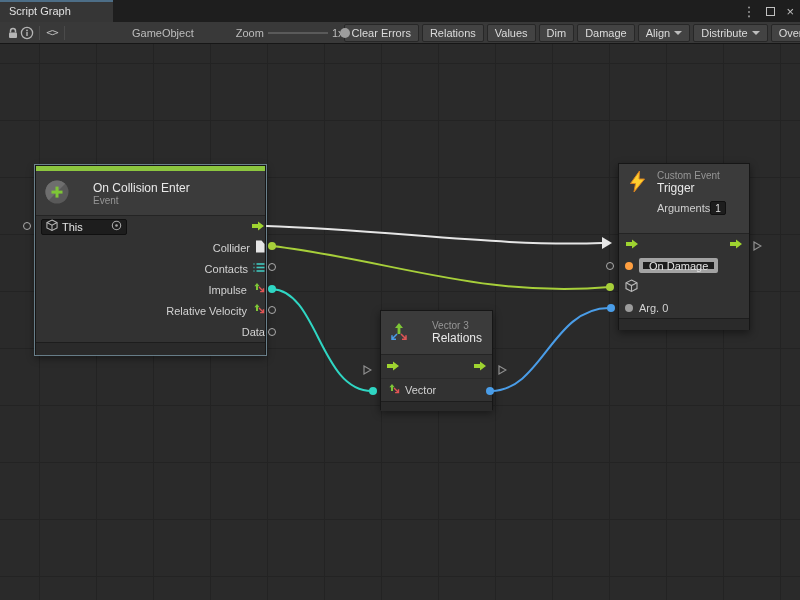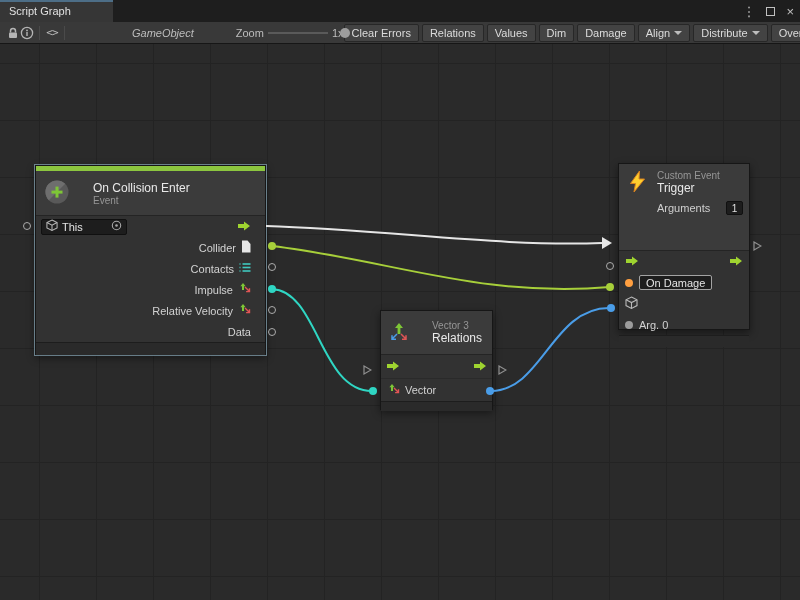--- a/index.html
+++ b/index.html
@@ -16,21 +16,21 @@
   .maxbox { width:9px; height:9px; border:1px solid #c0c0c0; display:inline-block; }
 
   
   .toolbar { position:absolute; top:22px; left:0; right:0; height:22px; background:#393939;
              border-bottom:1px solid #161616; display:flex; align-items:center; font-size:11px;
              color:#c8c8c8; padding:0 0 0 6px; z-index:10; white-space:nowrap; }
   .tbicon { display:inline-flex; align-items:center; justify-content:center; width:20px; height:20px; }
   .tb-divider { width:1px; height:14px; background:#2a2a2a; border-right:1px solid #4a4a4a; margin:0 5px; }
   .code-glyph { font-family:"DejaVu Sans Mono", monospace; font-size:11px; color:#bdbdbd; letter-spacing:-1px; }
   .tb-label { color:#bdbdbd; }
-  .lbl-go { margin-left:62px;font-style:italic; }
+  .lbl-go { margin-left:62px; }
   .lbl-zoom { margin-left:42px; }
   .slider { position:relative; width:86px; height:20px; margin:0 4px; }
   .slider .track { position:absolute; left:0; right:0; top:9px; height:2px; background:#5a5a5a; }
   .slider .handle { position:absolute; top:5px; left:72px; width:10px; height:10px; border-radius:50%; background:#9e9e9e; }
   .tbbtns { display:flex; align-items:center; gap:3px; margin-left:auto; }
   .tbbtn { background:#434343; border:1px solid #272727; color:#dcdcdc; font-size:11px; height:18px;
            padding:0 7px; border-radius:2px; font-family:"Liberation Sans", sans-serif; display:inline-flex; align-items:center; gap:4px; }
   .caret { width:0; height:0; border-left:4px solid transparent; border-right:4px solid transparent; border-top:4px solid #bdbdbd; display:inline-block; }
   .btn-overview { margin-right:-16px; }
 
@@ -46,43 +46,43 @@
   .nhead { background:#3b3b3b; display:flex; align-items:center; gap:23px; padding:0 8px; border-bottom:1px solid #242424; }
   .ntitle { font-size:12px; color:#e9e9e9; }
   .nsub { font-size:10px; color:#969696; }
   .nfoot { background:#2a2a2a; border-top:1px solid #1d1d1d; }
 
   
   .node-oce { left:35px; top:121px; width:231px; height:190px; outline:1px solid rgba(165,205,225,.55); }
   .node-oce .nhead { height:45px; }
   .node-oce .nbody { height:126px; }
   .node-oce .nfoot { height:13px; }
-  .prow { height:21px; display:flex; align-items:center; justify-content:flex-end; gap:5px; padding-right:14px; color:#d2d2d2; }
+  .prow { height:21px; display:flex; align-items:center; justify-content:flex-end; gap:5px; padding-right:0; color:#d2d2d2; }
   .prow-this { justify-content:space-between; padding-left:5px; }
   .objfield { display:flex; align-items:center; gap:4px; background:#1d1d1d; border:1px solid #101010;
               border-radius:2px; height:16px; padding:0 4px; width:86px; color:#e3e3e3; }
   .objfield .grow { flex:1; }
 
   
   .node-mag { left:380px; top:266px; width:113px; height:100px; }
   .node-mag .nhead { height:44px; }
   .mrow-flow { height:24px; display:flex; align-items:center; justify-content:space-between; padding:0 5px; border-bottom:1px solid #2a2a2a; }
   .mrow-in { height:22px; display:flex; align-items:center; gap:5px; padding-left:6px; color:#d2d2d2; }
   .node-mag .nfoot { height:10px; }
 
   
   .node-trg { left:618px; top:119px; width:132px; height:167px; }
-  .nhead3 { background:#3b3b3b; height:87px; border-bottom:1px solid #242424; padding:6px 6px 0 7px; }
+  .nhead3 { background:#3b3b3b; height:70px; border-bottom:1px solid #242424; padding:6px 23px 0 7px; }
   .nh3top { display:flex; align-items:center; gap:8px; }
   .argsrow { display:flex; align-items:center; justify-content:space-between; padding-left:31px; margin-top:6px; color:#cfcfcf; }
   .argfield { width:17px; height:14px; background:#1d1d1d; border:1px solid #101010; border-radius:2px;
               text-align:center; font-size:10px; color:#e0e0e0; line-height:13px; }
   .trow { height:21px; display:flex; align-items:center; gap:6px; padding:0 6px; color:#d2d2d2; }
   .trow-flow { justify-content:space-between; }
-  .strfield { height:15px; background:#1d1d1d; border:1px solid #a3a3a3; border-radius:2px; padding:0 6px;
+  .strfield { height:15px; background:#1d1d1d; border:4px solid #a3a3a3; border-radius:2px; padding:0 6px;
               display:flex; align-items:center; color:#e3e3e3; font-size:11px; }
   .node-trg .nfoot { height:12px; }
 
   
   .dot { position:absolute; width:8px; height:8px; border-radius:50%; z-index:5; }
   .dot.hollow { border:1px solid #ababab; background:#2a2a2a; }
   .dot.d-green { background:#a7cf3a; }
   .dot.d-teal { background:#2fd6c3; }
   .dot.d-blue { background:#4a9de8; }
   .idot { width:8px; height:8px; border-radius:50%; display:inline-block; flex:0 0 auto; }

